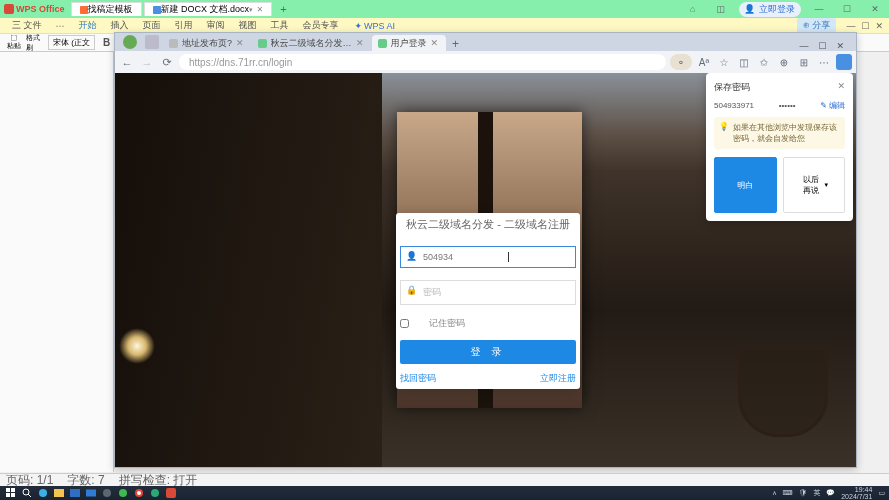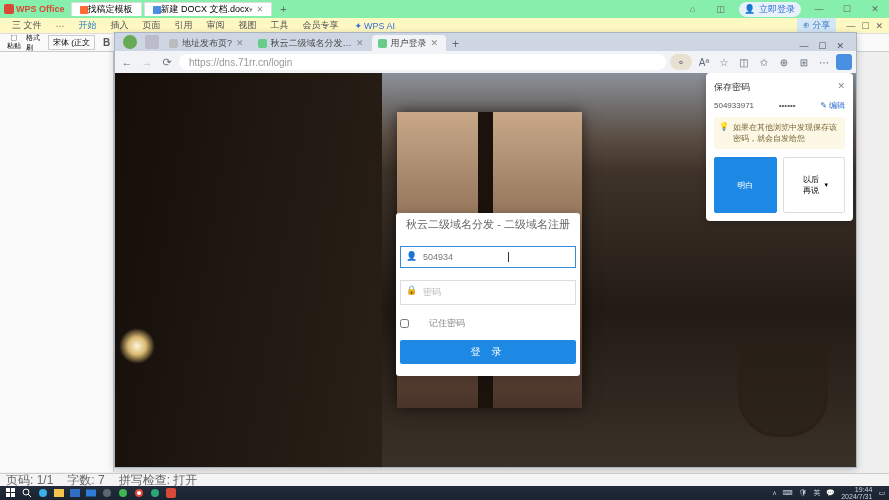--- a/index.html
+++ b/index.html
@@ -248,20 +248,24 @@
       </div>
       <div class="input-wrap">
         <span class="input-icon">🔒</span>
         <div class="login-input pwd">密码</div>
       </div>
       <label class="remember">
         <input type="checkbox" style="">
         <span>记住密码</span>
       </label>
       <button class="login-btn">登 录</button>
+      <div class="login-links">
+        <a>找回密码</a>
+        <a>立即注册</a>
+      </div>
     </div>
 
     <div class="saveprompt">
       <div class="sp-head">
         <span class="sp-title">保存密码</span>
         <span class="sp-close">✕</span>
       </div>
       <div class="sp-row">
         <span>504933971</span>
         <span>••••••</span>

